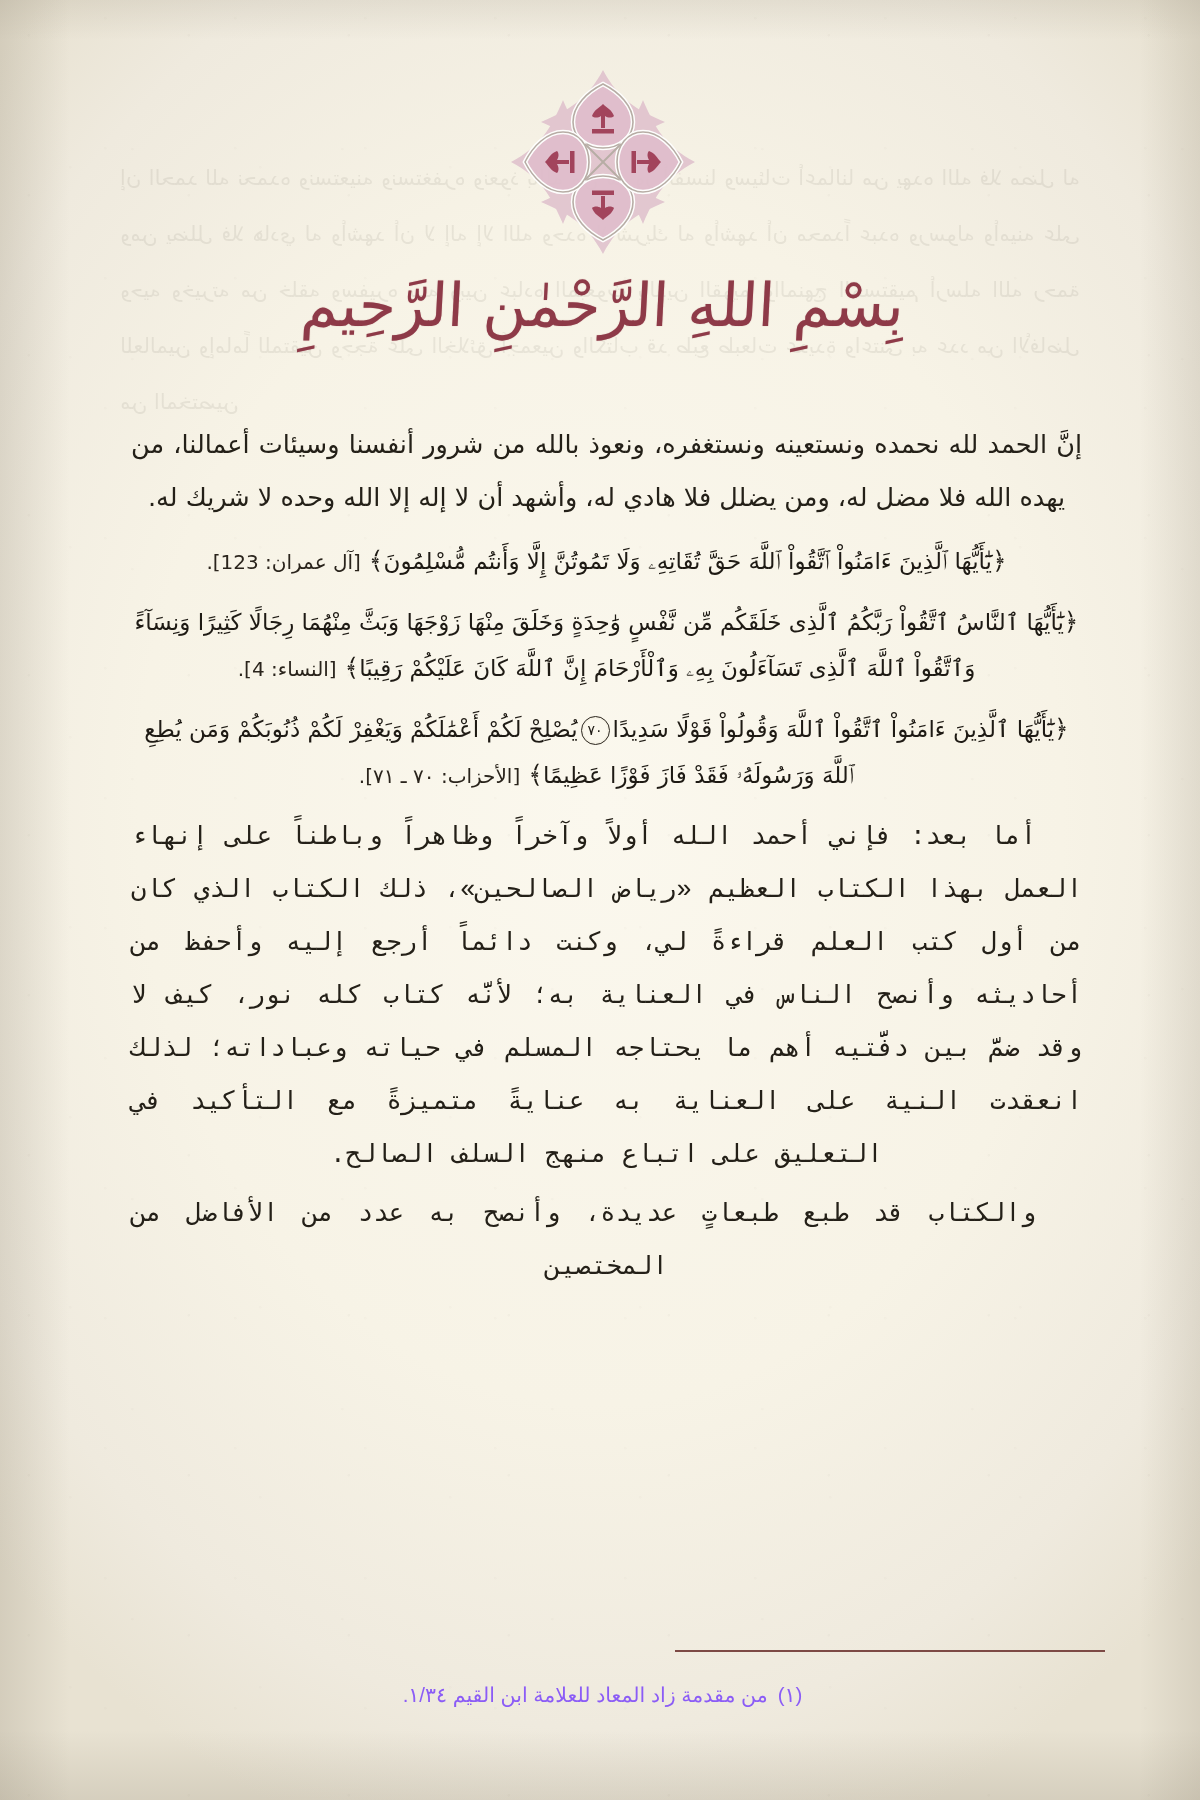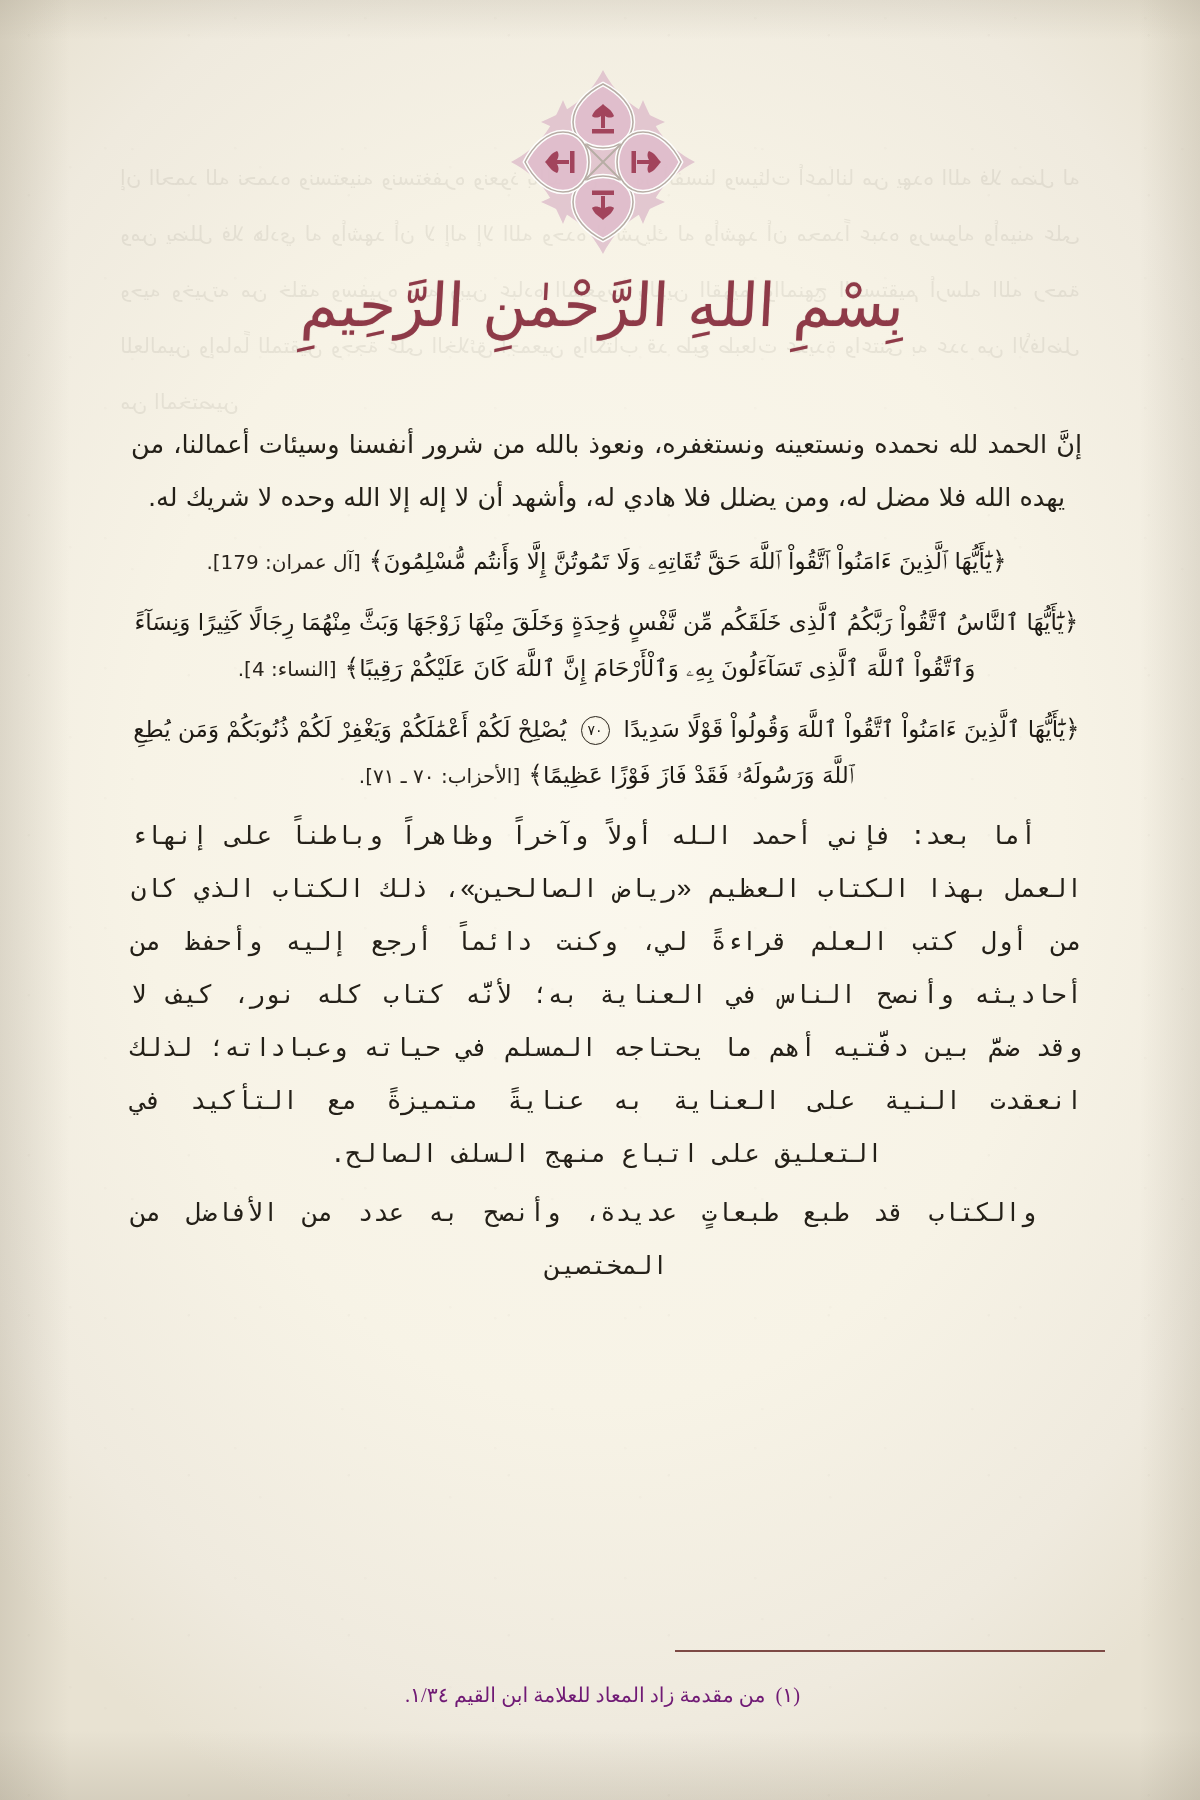--- a/index.html
+++ b/index.html
@@ -150,21 +150,21 @@
   }
   .verse .ayah-num {
     display: inline-block;
     min-width: 27px;
     height: 27px;
     line-height: 27px;
     border: 1.4px solid #2a241c;
     border-radius: 50%;
     font-size: 14px;
     text-align: center;
-    margin: 0 14px;
+    margin: 0 3px;
     vertical-align: middle;
     box-shadow: inset 0 0 0 1.6px #f5f1e4;
   }
   .verse .cite {
     font-size: 20px;
     color: #2a241c;
     margin-right: 8px;
   }
   .verse .inner {
     letter-spacing: -0.2px;
@@ -179,24 +179,24 @@
     height: 2px;
     background: #7d4a45;
   }
   .footnote {
     position: absolute;
     bottom: 88px;
     left: 8px;
     right: 8px;
     direction: rtl;
     text-align: center;
-    color: #701a75;
+    color: #8b5cf6;
     font-size: 20.5px;
     line-height: 34px;
-    font-family: Liberation Serif, serif;
+    font-family: Liberation Sans, sans-serif;
   }
   .footnote .fn-marker { margin-left: 10px; }
 
   
   .speckle {
     position: absolute;
     inset: 0;
     pointer-events: none;
     opacity: 0.5;
     background-image:
@@ -271,21 +271,21 @@
     <div class="basmalah-wrap">
       <span class="basmalah">بِسْمِ اللهِ الرَّحْمٰنِ الرَّحِيمِ</span>
     </div>
 
     <div class="body-block">
 
       <p class="para">إنَّ الحمد لله نحمده ونستعينه ونستغفره، ونعوذ بالله من شرور أنفسنا وسيئات أعمالنا، من يهده الله فلا مضل له، ومن يضلل فلا هادي له، وأشهد أن لا إله إلا الله وحده لا شريك له.</p>
 
 
       <div class="verse">
-        <span class="bracket">﴿</span><span class="inner">يَٰٓأَيُّهَا ٱلَّذِينَ ءَامَنُواْ ٱتَّقُواْ ٱللَّهَ حَقَّ تُقَاتِهِۦ وَلَا تَمُوتُنَّ إِلَّا وَأَنتُم مُّسْلِمُونَ</span><span class="bracket">﴾</span><span class="cite">[آل عمران: 179].</span>
+        <span class="bracket">﴿</span><span class="inner">يَٰٓأَيُّهَا ٱلَّذِينَ ءَامَنُواْ ٱتَّقُواْ ٱللَّهَ حَقَّ تُقَاتِهِۦ وَلَا تَمُوتُنَّ إِلَّا وَأَنتُم مُّسْلِمُونَ</span><span class="bracket">﴾</span><span class="cite">[آل عمران: 123].</span>
       </div>
 
       <div class="verse">
         <span class="bracket">﴿</span><span class="inner">يَٰٓأَيُّهَا ٱلنَّاسُ ٱتَّقُواْ رَبَّكُمُ ٱلَّذِى خَلَقَكُم مِّن نَّفْسٍ وَٰحِدَةٍ وَخَلَقَ مِنْهَا زَوْجَهَا وَبَثَّ مِنْهُمَا رِجَالًا كَثِيرًا وَنِسَآءً وَٱتَّقُواْ ٱللَّهَ ٱلَّذِى تَسَآءَلُونَ بِهِۦ وَٱلْأَرْحَامَ إِنَّ ٱللَّهَ كَانَ عَلَيْكُمْ رَقِيبًا</span><span class="bracket">﴾</span><span class="cite">[النساء: 4].</span>
       </div>
 
       <div class="verse">
         <span class="bracket">﴿</span><span class="inner">يَٰٓأَيُّهَا ٱلَّذِينَ ءَامَنُواْ ٱتَّقُواْ ٱللَّهَ وَقُولُواْ قَوْلًا سَدِيدًا</span><span class="ayah-num">٧٠</span><span class="inner">يُصْلِحْ لَكُمْ أَعْمَٰلَكُمْ وَيَغْفِرْ لَكُمْ ذُنُوبَكُمْ وَمَن يُطِعِ ٱللَّهَ وَرَسُولَهُۥ فَقَدْ فَازَ فَوْزًا عَظِيمًا</span><span class="bracket">﴾</span><span class="cite">[الأحزاب: ٧٠ ـ ٧١].</span>
       </div>
 

